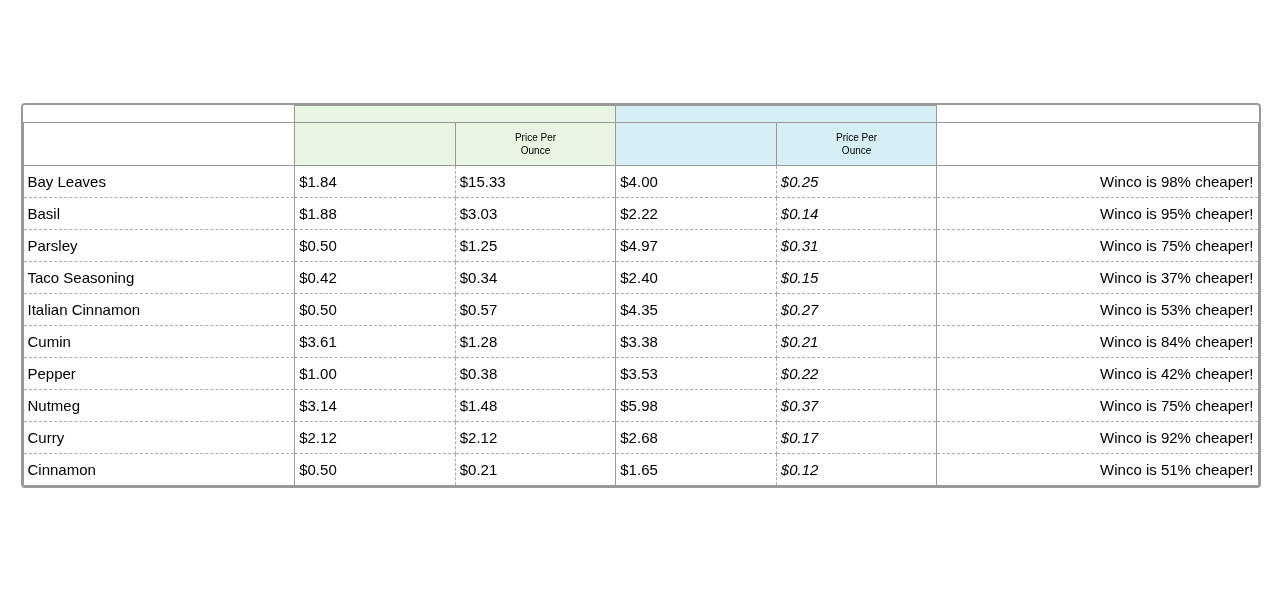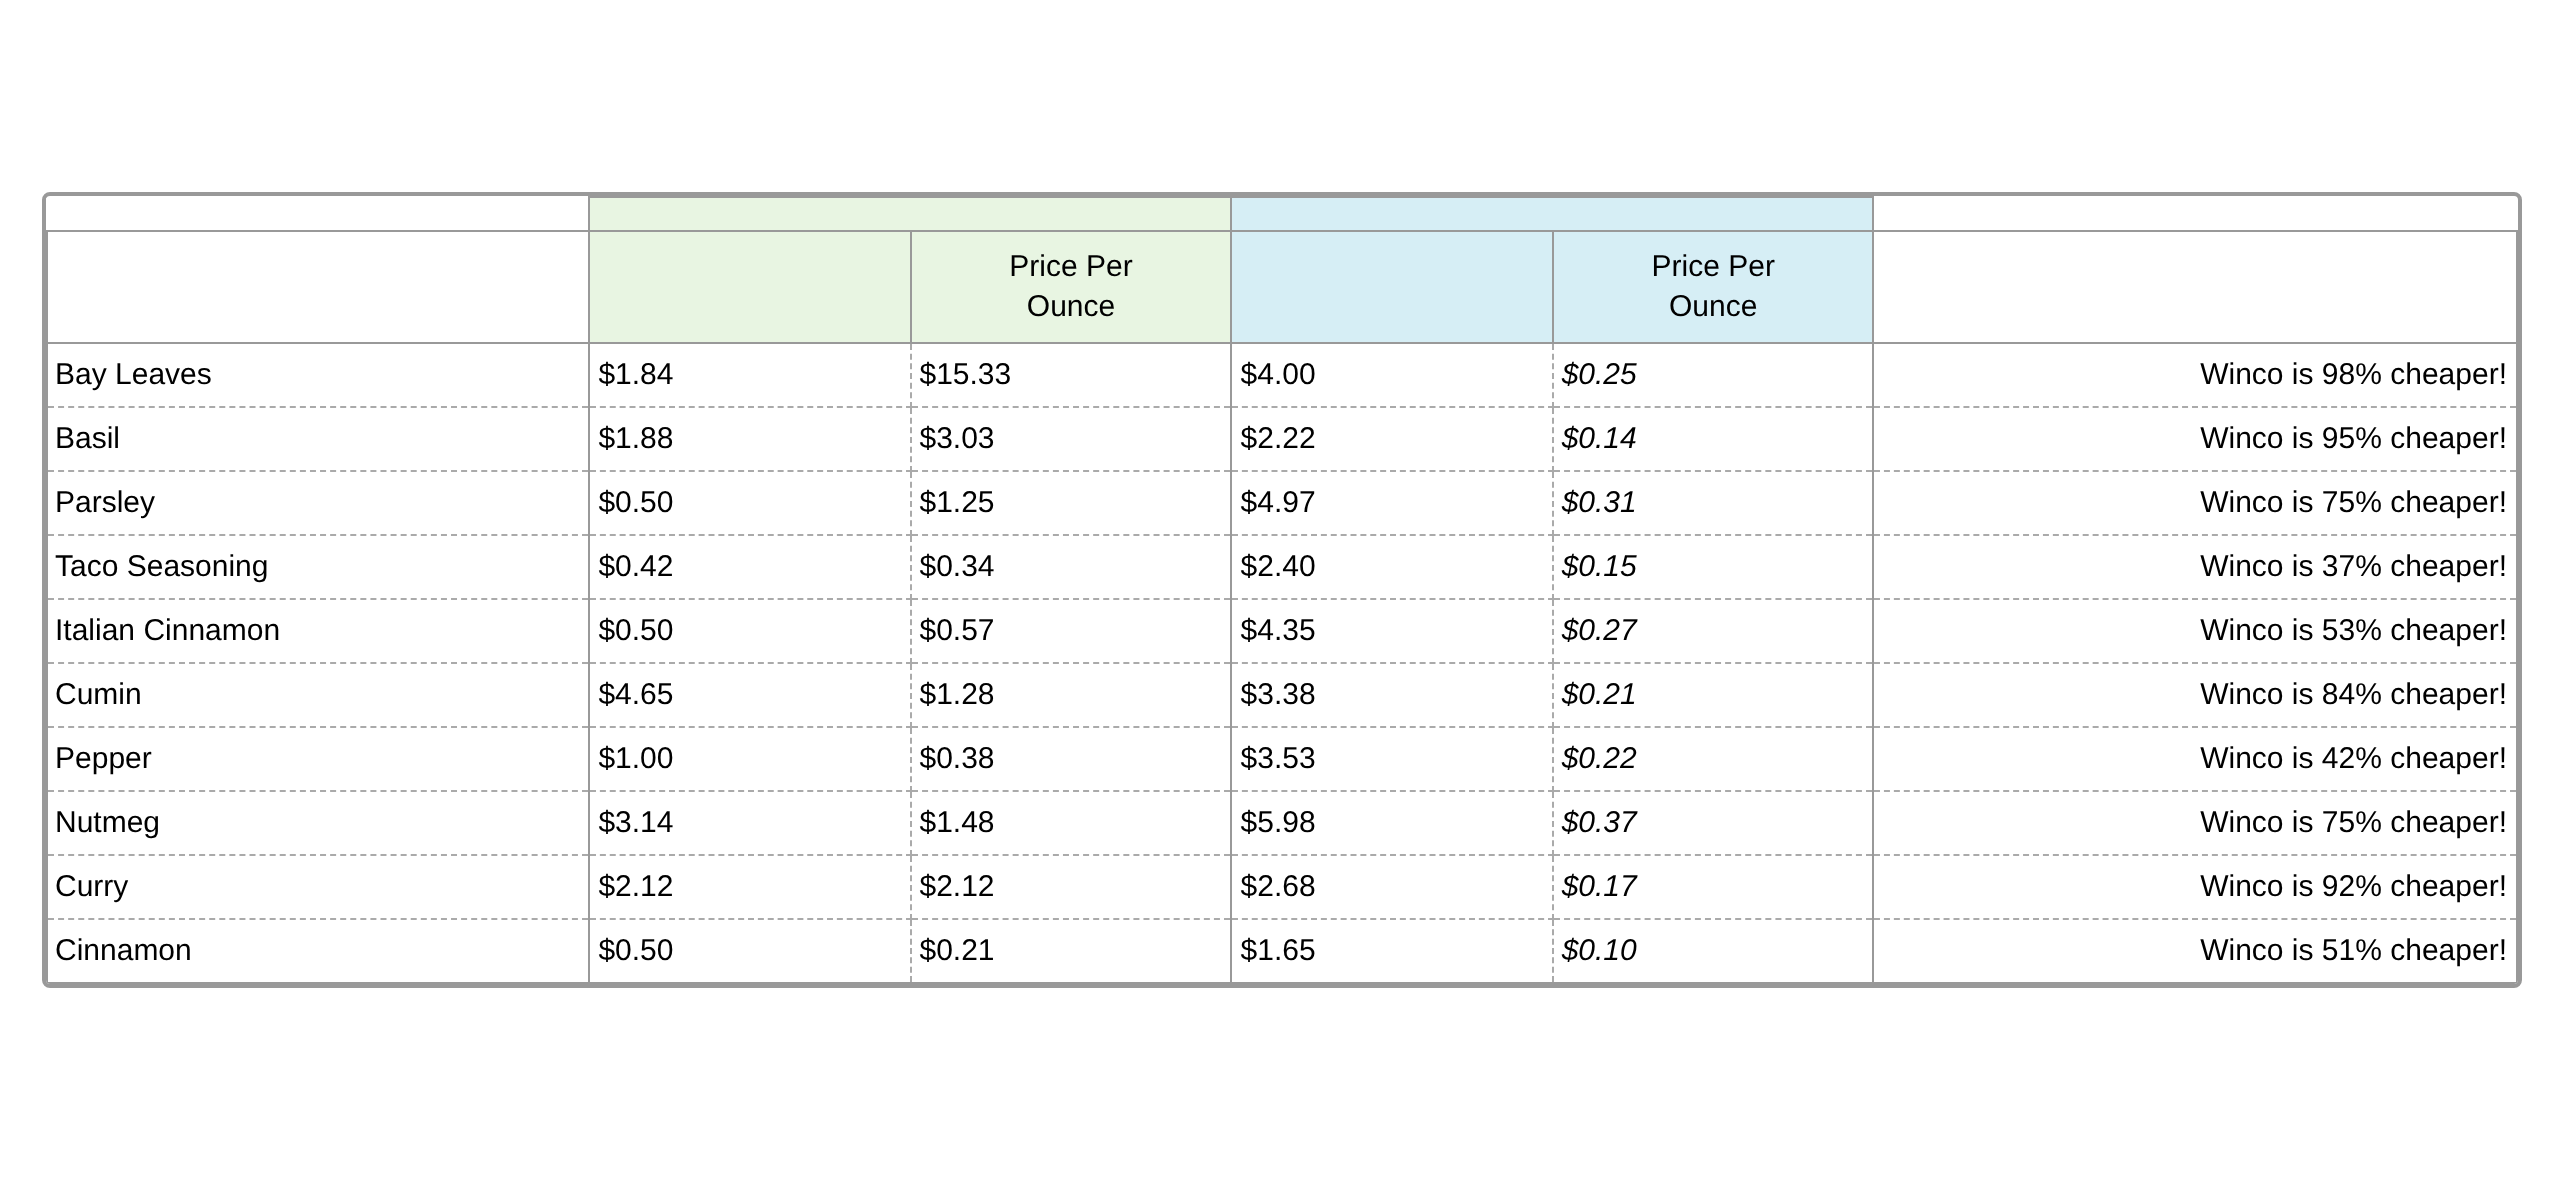--- a/index.html
+++ b/index.html
@@ -48,21 +48,21 @@
     .th-winco {
       background: #d6eef5;
       color: #000;
     }
     
     .sub-header-row th {
       border: 1.5px solid #999;
       text-align: center;
       padding: 8px 4px;
       font-weight: normal;
-      font-size: 15px;
+      font-size: 10px;
       line-height: 1.3;
     }
     .th-item {
       background: #fff;
       font-weight: bold;
       font-size: 20px;
       vertical-align: middle;
     }
     .th-walmart-sub {
       background: #e8f5e2;
@@ -199,21 +199,21 @@
         <tr class="data-row">
           <td>Italian Cinnamon</td>
           <td>$0.50</td>
           <td>$0.57</td>
           <td>$4.35</td>
           <td>$0.27</td>
           <td>Winco is 53% cheaper!</td>
         </tr>
         <tr class="data-row">
           <td>Cumin</td>
-          <td>$4.65</td>
+          <td>$3.61</td>
           <td>$1.28</td>
           <td>$3.38</td>
           <td>$0.21</td>
           <td>Winco is 84% cheaper!</td>
         </tr>
         <tr class="data-row">
           <td>Pepper</td>
           <td>$1.00</td>
           <td>$0.38</td>
           <td>$3.53</td>
@@ -234,18 +234,18 @@
           <td>$2.12</td>
           <td>$2.68</td>
           <td>$0.17</td>
           <td>Winco is 92% cheaper!</td>
         </tr>
         <tr class="data-row">
           <td>Cinnamon</td>
           <td>$0.50</td>
           <td>$0.21</td>
           <td>$1.65</td>
-          <td>$0.10</td>
+          <td>$0.12</td>
           <td>Winco is 51% cheaper!</td>
         </tr>
       </tbody>
   </table>
 </div>
 
 </body></html>

